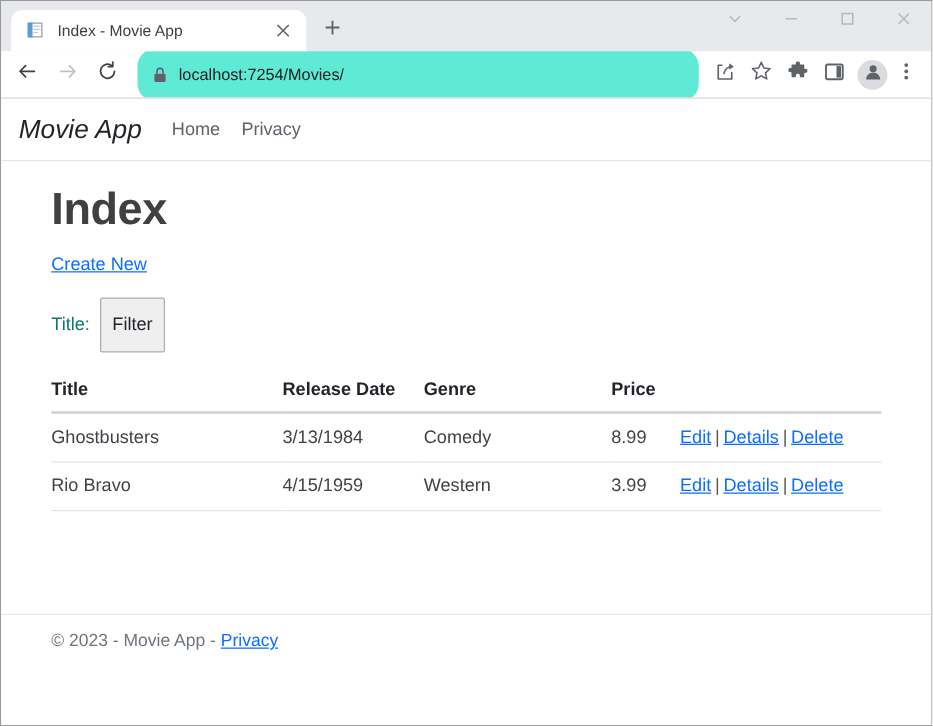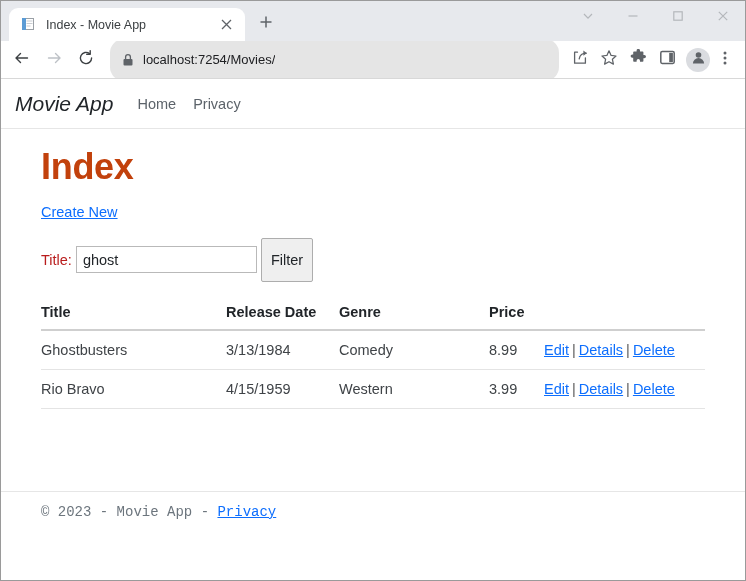--- a/index.html
+++ b/index.html
@@ -80,21 +80,21 @@
     width: 30px; height: 30px; flex: none;
     display: flex; align-items: center; justify-content: center;
     color: #5f6368;
     margin-right: 2px;
   }
   .nav-btn.disabled { color: #bdc1c6; }
 
   #omnibox {
     flex: 1;
     height: 42px;
-    background: #e5e5e5;
+    background: #5eead4;
     border-radius: 14px;
     display: flex; align-items: center;
     padding: 0 12px;
     margin: 0 6px 0 7px;
     min-width: 0;
   }
   #site-lock-icon { flex: none; display: flex; align-items: center; color: #5f6368; margin-right: 9px; }
   #url-text {
     font-size: 13px; color: #202124;
     white-space: nowrap; overflow: hidden; text-overflow: ellipsis;
@@ -146,39 +146,39 @@
 
   
   #site-main {
     flex: 1;
     padding: 18px 40px 0 40px;
     overflow: hidden;
   }
   #page-heading {
     font-size: 36px;
     font-weight: bold;
-    color: #c2410c;
+    color: #404040;
     margin: 0 0 16px 0;
     line-height: 1.1;
     letter-spacing: -0.3px;
   }
   #create-new-link {
     display: inline-block;
     font-size: 14.5px;
     color: #0d6efd;
     text-decoration: underline;
     margin-bottom: 18px;
   }
   #filter-form {
     display: flex; align-items: center;
     margin-bottom: 22px;
   }
   #title-filter-label {
     font-size: 14.5px;
-    color: #b91c1c;
+    color: #0f766e;
     margin-right: 4px;
     white-space: nowrap;
   }
   #title-filter-input {
     width: 181px; height: 27px;
     border: 1px solid #b9b9b9;
     background: #ffffff;
     font-family: "Liberation Sans", sans-serif;
     font-size: 14.5px;
     color: #212529;
@@ -230,21 +230,20 @@
   .link-sep { color: #5a5a5a; padding: 0 3px; text-decoration: none; }
 
   
   #site-footer {
     flex: none;
     border-top: 1px solid #e6e6e6;
     padding: 12px 40px 0 40px;
     font-size: 14px;
     color: #6c757d;
     height: 89px;
-    font-family: Liberation Mono, monospace;
   }
   #footer-privacy-link {
     color: #0d6efd;
     text-decoration: underline;
   }
 </style>
 </head>
 <body>
 
 <div id="browser-window">
@@ -410,21 +409,20 @@
     </div>
 
     <div id="site-main">
 
       <h1 id="page-heading">Index</h1>
 
       <a id="create-new-link" href="#">Create New</a>
 
       <div id="filter-form">
         <label id="title-filter-label">Title:</label>
-        <input id="title-filter-input" type="text" value="ghost" style="">
         <button id="filter-submit-button">Filter</button>
       </div>
 
       <table id="movies-table">
         <thead>
           <tr>
             <th class="col-title">Title</th>
             <th class="col-date">Release Date</th>
             <th class="col-genre">Genre</th>
             <th class="col-price">Price</th>

